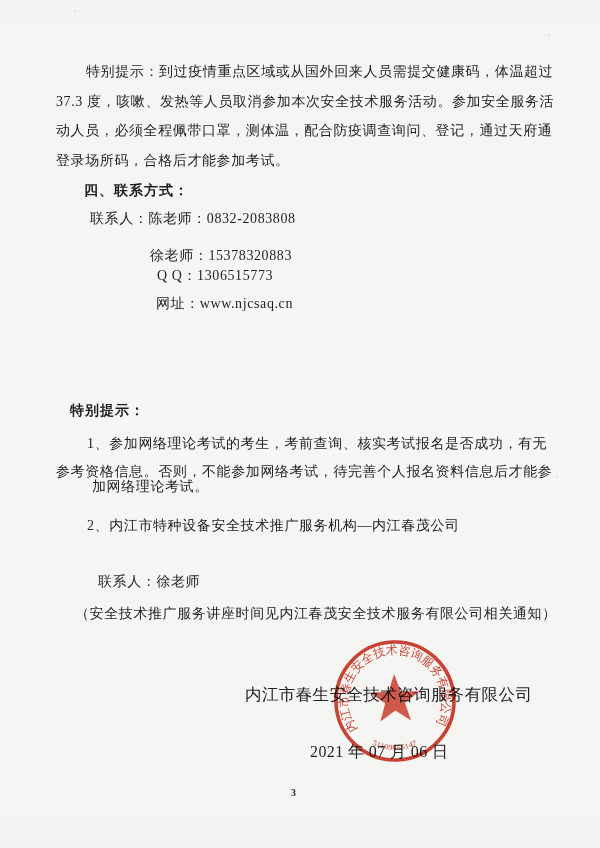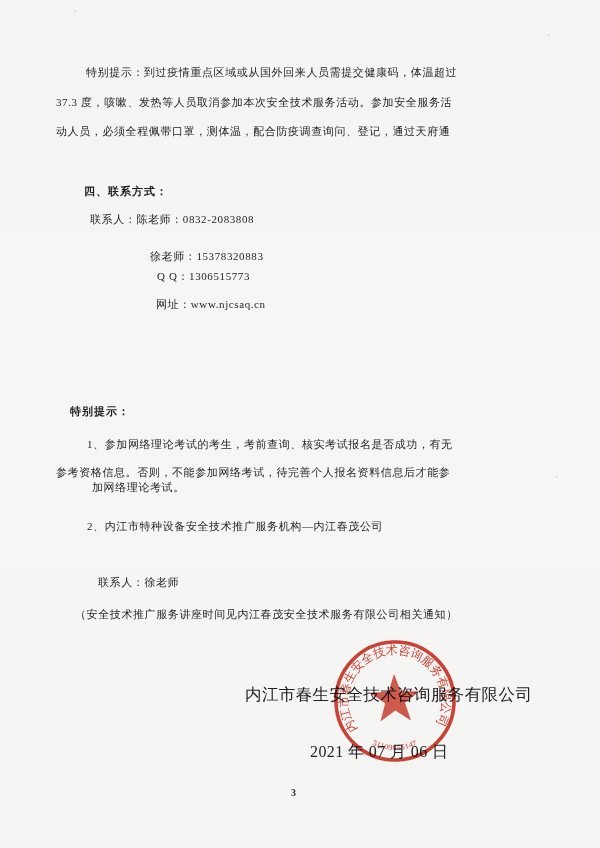--- a/index.html
+++ b/index.html
@@ -11,21 +11,21 @@
   .page {
     position: relative;
     width: 600px; height: 848px;
     overflow: hidden;
     background: linear-gradient(180deg, #f3f4f6 0%, #f7f6f4 45%, #f4f4f2 100%);
     color: #1d1d1f;
   }
   .line {
     position: absolute;
     white-space: pre;
-    font-size: 11px;
+    font-size: 14px;
     line-height: 20px;
     letter-spacing: 0.6px;
     color: #1f1f22;
   }
   .bold { font-weight: 700; letter-spacing: 1px; }
   .sig {
     position: absolute;
     white-space: pre;
     font-size: 16.5px;
     line-height: 22px;
@@ -59,20 +59,21 @@
 
 <div class="page">
 
   <div class="speck" style="left:74px; top:10px; width:2px; height:2px;"></div>
   <div class="speck" style="left:548px; top:34px; width:2px; height:2px;"></div>
   <div class="speck" style="left:556px; top:476px; width:2px; height:2px;"></div>
 
   <div class="line" style="left:86px; top:62px;">特别提示：到过疫情重点区域或从国外回来人员需提交健康码，体温超过</div>
   <div class="line" style="left:56px; top:92px;">37.3 度，咳嗽、发热等人员取消参加本次安全技术服务活动。参加安全服务活</div>
   <div class="line" style="left:56px; top:121px;">动人员，必须全程佩带口罩，测体温，配合防疫调查询问、登记，通过天府通</div>
+  <div class="line" style="left:56px; top:151px;">登录场所码，合格后才能参加考试。</div>
 
   <div class="line bold" style="left:84px; top:181px;">四、联系方式：</div>
   <div class="line" style="left:90px;  top:209px;">联系人：陈老师：0832-2083808</div>
   <div class="line" style="left:150px; top:246px;">徐老师：15378320883</div>
   <div class="line" style="left:157px; top:266px;">Q Q：1306515773</div>
   <div class="line" style="left:156px; top:294px;">网址：www.njcsaq.cn</div>
 
   <div class="line bold" style="left:70px; top:401px;">特别提示：</div>
   <div class="line" style="left:87px; top:434px;">1、参加网络理论考试的考生，考前查询、核实考试报名是否成功，有无</div>
   <div class="line" style="left:56px; top:462px;">参考资格信息。否则，不能参加网络考试，待完善个人报名资料信息后才能参</div>

